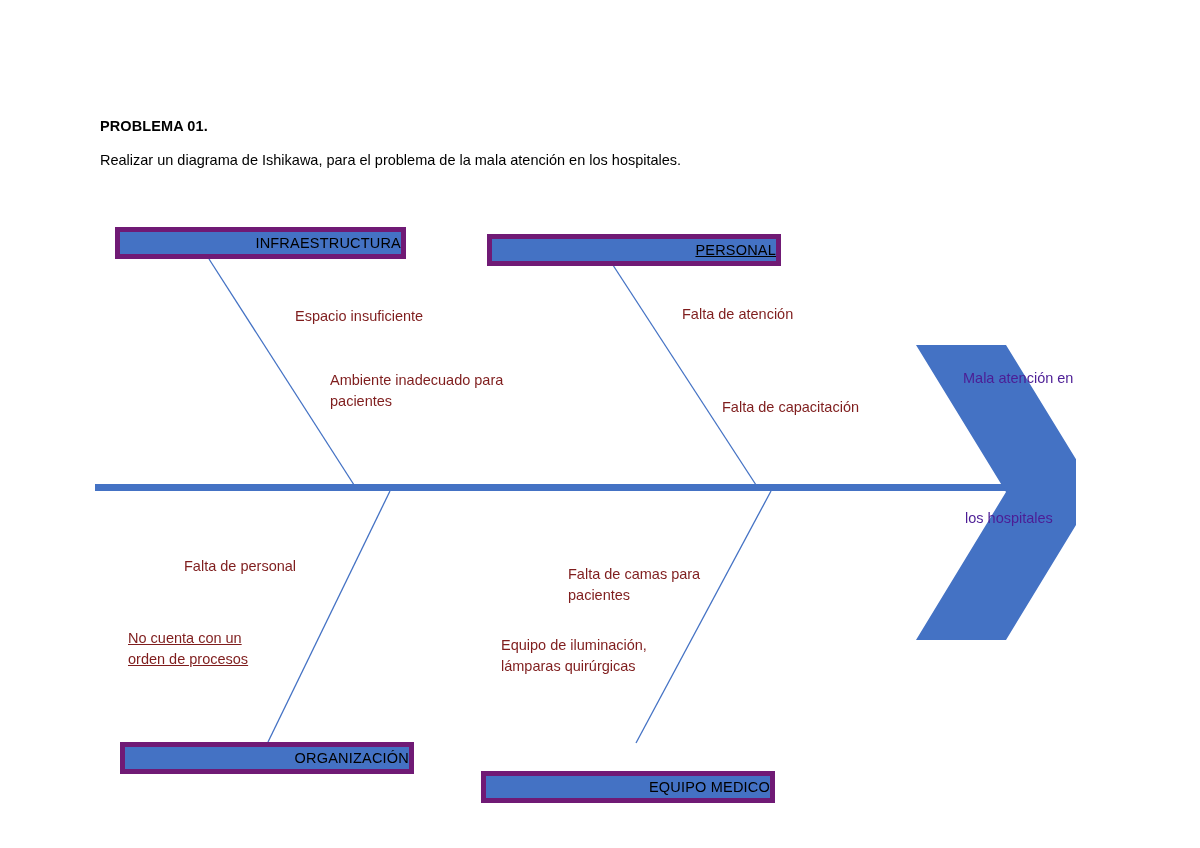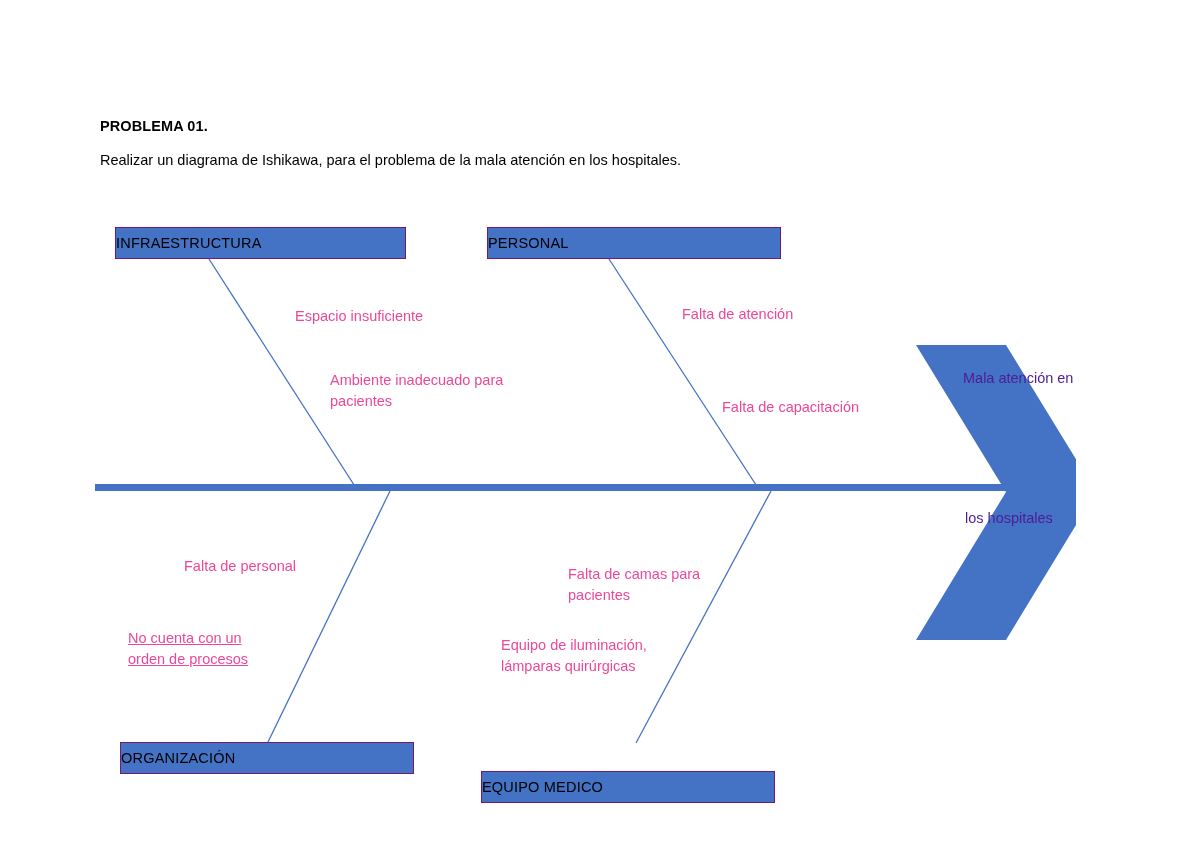--- a/index.html
+++ b/index.html
@@ -46,43 +46,43 @@
     top: 0;
     width: 1200px;
     height: 848px;
   }
 
   
   .category-box {
     position: absolute;
     box-sizing: border-box;
     background: #4472C4;
-    border: 1px solid #701a75;
+    border: 5px solid #701a75;
     display: flex;
     align-items: center;
-    justify-content: flex-start;
+    justify-content: flex-end;
   }
   .category-box .category-label {
     font-size: 14.5px;
     color: #000000;
     letter-spacing: 0.2px;
     white-space: nowrap;
   }
 
   #box-infraestructura { left: 115px; top: 227px; width: 291px; height: 32px; }
-  #box-personal        { left: 487px; top: 227px; width: 294px; height: 32px; }
+  #box-personal        { left: 487px; top: 234px; width: 294px; height: 32px; text-decoration: underline; }
   #box-organizacion    { left: 120px; top: 742px; width: 294px; height: 32px; }
   #box-equipo-medico   { left: 481px; top: 743px; width: 294px; height: 32px; margin-top: 28px; }
 
   
   .cause-label {
     position: absolute;
     font-size: 14.5px;
     line-height: 21px;
-    color: #ec4899;
+    color: #7f1d1d;
     white-space: pre-line;
   }
 
   #cause-espacio-insuficiente { left: 295px; top: 306px; }
   #cause-ambiente-inadecuado  { left: 330px; top: 370px; }
   #cause-falta-atencion       { left: 682px; top: 304px; }
   #cause-falta-capacitacion   { left: 722px; top: 397px; }
   #cause-falta-personal       { left: 184px; top: 556px; }
   #cause-no-orden-procesos    { left: 128px; top: 628px; text-decoration: underline; }
   #cause-falta-camas          { left: 521px; top: 564px; margin-left: 47px; }

